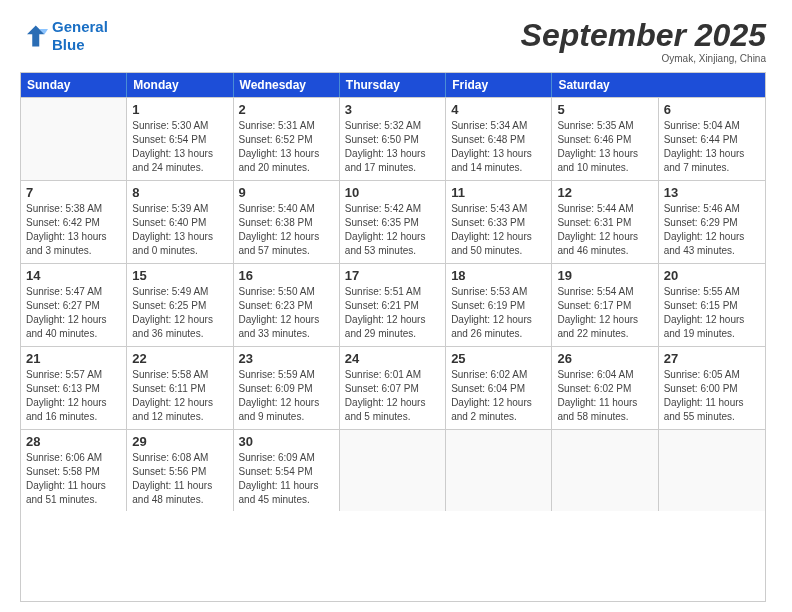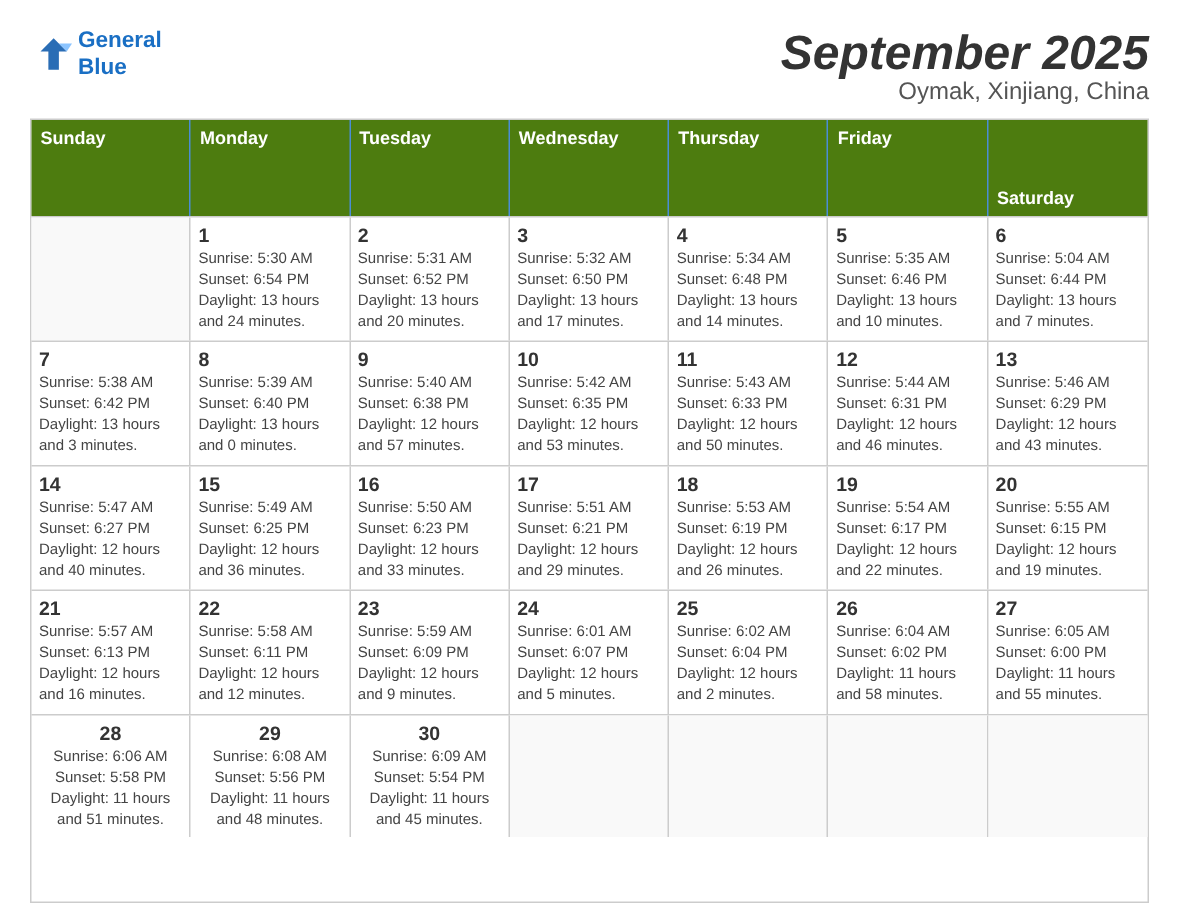--- a/index.html
+++ b/index.html
@@ -45,41 +45,41 @@
       text-align: right;
     }
     .month-title {
       font-size: 32px;
       font-weight: bold;
       color: #333;
       line-height: 1.1;
       font-style: italic;
     }
     .location {
-      font-size: 16px;
+      font-size: 10px;
       color: #555;
     }
     .calendar {
       flex: 1;
       border: 1px solid #ccc;
     }
     .cal-header-row {
       display: grid;
       grid-template-columns: repeat(7, 1fr);
-      background: #4d7c0f;
+      background: #1d4ed8;
     }
     .cal-header-cell {
       color: #fff;
       font-size: 12px;
       font-weight: bold;
       padding: 5px 6px;
       text-align: left;
       border-right: 1px solid #4a8dd5;
     }
-    .cal-header-cell:last-child { border-right: none; margin-top: 40px; }
+    .cal-header-cell:last-child { border-right: none; }
     .cal-body {
       display: flex;
       flex-direction: column;
     }
     .cal-week {
       display: grid;
       grid-template-columns: repeat(7, 1fr);
       border-top: 1px solid #ccc;
       flex: 1;
     }
@@ -97,21 +97,20 @@
       color: #333;
       margin-bottom: 2px;
     }
     .day-info {
       font-size: 10px;
       color: #444;
       line-height: 1.4;
     }
     .last-week .cal-cell {
       min-height: 70px;
-      text-align: center;
     }
   </style>
 </head>
 <body>
 
 <div class="page">
   <div class="header">
     <div class="logo">
       <svg class="logo-icon" viewBox="0 0 32 32">
         <polygon points="18,4 28,14 22,14 22,28 14,28 14,14 8,14" fill="#2a6db5"></polygon>
@@ -125,21 +124,20 @@
     <div class="title-area">
       <div class="month-title">September 2025</div>
       <div class="location">Oymak, Xinjiang, China</div>
     </div>
   </div>
 
   <div class="calendar">
     <div class="cal-header-row">
       <div class="cal-header-cell">Sunday</div>
       <div class="cal-header-cell">Monday</div>
-      <div class="cal-header-cell">Tuesday</div>
       <div class="cal-header-cell">Wednesday</div>
       <div class="cal-header-cell">Thursday</div>
       <div class="cal-header-cell">Friday</div>
       <div class="cal-header-cell">Saturday</div>
     </div>
     <div class="cal-body" id="cal-body">
     <div class="cal-week">
           <div class="cal-cell empty"></div>
           <div class="cal-cell">
             <div class="day-num">1</div>

